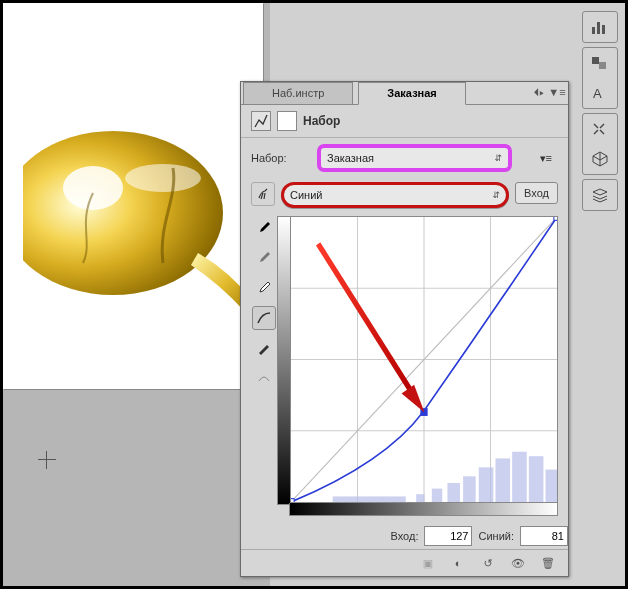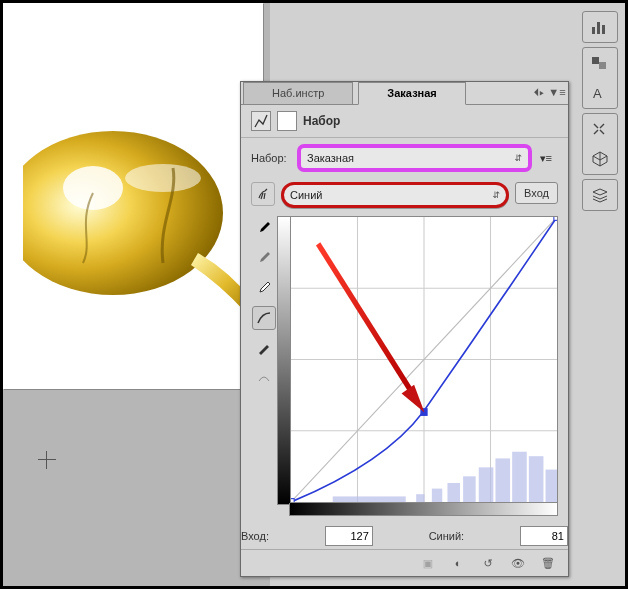--- a/index.html
+++ b/index.html
@@ -16,41 +16,41 @@
 .panel{position:absolute;left:237px;top:78px;width:327px;height:494px;background:#d6d6d6;border:1px solid #6a6a6a;box-shadow:1px 1px 3px rgba(0,0,0,.4)}
 .tabs-row{height:22px;background:#d6d6d6;border-bottom:1px solid #888;position:relative}
 .tab{display:inline-block;height:21px;line-height:21px;padding:0 28px;border:1px solid #888;border-bottom:none;background:#c3c3c3;margin-left:2px;margin-top:0;color:#444;cursor:pointer}
 .tab.active{background:#d6d6d6;border-bottom:1px solid #d6d6d6;color:#000;font-weight:bold}
 .tabs-right{position:absolute;right:4px;top:3px;display:flex;gap:4px}
 .tabs-right span{width:14px;height:14px;display:inline-flex;align-items:center;justify-content:center;color:#555}
 .panel-title{display:flex;align-items:center;gap:6px;padding:6px 10px;border-bottom:1px solid #b0b0b0}
 .panel-title .ico{width:18px;height:18px;border:1px solid #888;background:#e3e3e3;display:flex;align-items:center;justify-content:center;font-size:10px}
 .panel-title .ico2{width:18px;height:18px;border:1px solid #888;background:#fff}
 .panel-title b{font-size:12px}
-.field-row{display:flex;align-items:center;gap:2px;padding:6px 10px}
+.field-row{display:flex;align-items:center;gap:22px;padding:6px 10px}
 .field-row label{color:#333;min-width:44px}
 .select{flex:1;height:20px;border:4px solid #d946ef;border-radius:7px;background:#e8e8e8;display:flex;align-items:center;justify-content:space-between;padding:0 6px;color:#222;cursor:pointer}
 .select .arr{font-size:9px;color:#555}
 .auto-btn{height:20px;padding:0 8px;border:1px solid #888;border-radius:3px;background:#e3e3e3;cursor:pointer;display:flex;align-items:center}
 .red-ring{border:3px solid #c41111;border-radius:14px;box-shadow:0 1px 0 rgba(0,0,0,.3)}
 .row2{display:flex;align-items:flex-start;gap:6px;padding:4px 10px}
 .hand{width:22px;height:22px;border:1px solid #aaa;border-radius:3px;display:flex;align-items:center;justify-content:center;font-size:14px}
 
 .work{position:relative;margin:4px 10px 0 10px;height:300px;display:flex}
 .toolcol{width:26px;display:flex;flex-direction:column;gap:6px;align-items:center}
 .tbtn{width:22px;height:22px;border:1px solid transparent;border-radius:3px;display:flex;align-items:center;justify-content:center;color:#333;cursor:pointer}
 .tbtn.sel{border-color:#8a8a8a;background:#cfcfcf}
 .graph-wrap{flex:1;display:flex;flex-direction:column}
 .graph{position:relative;flex:1;background:#fff;border:1px solid #888}
 .graph svg{position:absolute;inset:0}
 .y-ramp{width:12px;height:100%;background:linear-gradient(#fff,#000);border:1px solid #888;border-right:none}
 .graph-row{display:flex;flex:1}
 .x-ramp{height:12px;background:linear-gradient(to right,#000,#fff);border:1px solid #888;border-top:none;margin-left:12px}
 
-.io-row{display:flex;align-items:center;justify-content:space-between;gap:6px;padding:10px 0 6px}
+.io-row{display:flex;align-items:center;justify-content:flex-end;gap:6px;padding:10px 0 6px}
 .io-row input{width:40px;height:18px;border:1px solid #888;text-align:right;padding:0 3px;background:#fff;font-family:inherit;font-size:11px}
 
 .footer{position:absolute;left:0;right:0;bottom:0;height:26px;border-top:1px solid #aaa;display:flex;align-items:center;justify-content:flex-end;gap:10px;padding:0 10px}
 .footer .fb{width:20px;height:20px;display:flex;align-items:center;justify-content:center;color:#555;cursor:pointer}
 .footer .fb.dis{opacity:.4}
 
 .rail{position:absolute;right:4px;top:4px;width:42px;height:575px;background:#d1d1d1}
 .rail-group{border:1px solid #888;border-radius:3px;margin:4px 3px;padding:4px 0;display:flex;flex-direction:column;align-items:center;gap:8px;background:#d4d4d4}
 .rail-ic{width:24px;height:22px;display:flex;align-items:center;justify-content:center;color:#444;cursor:pointer}
 </style>

